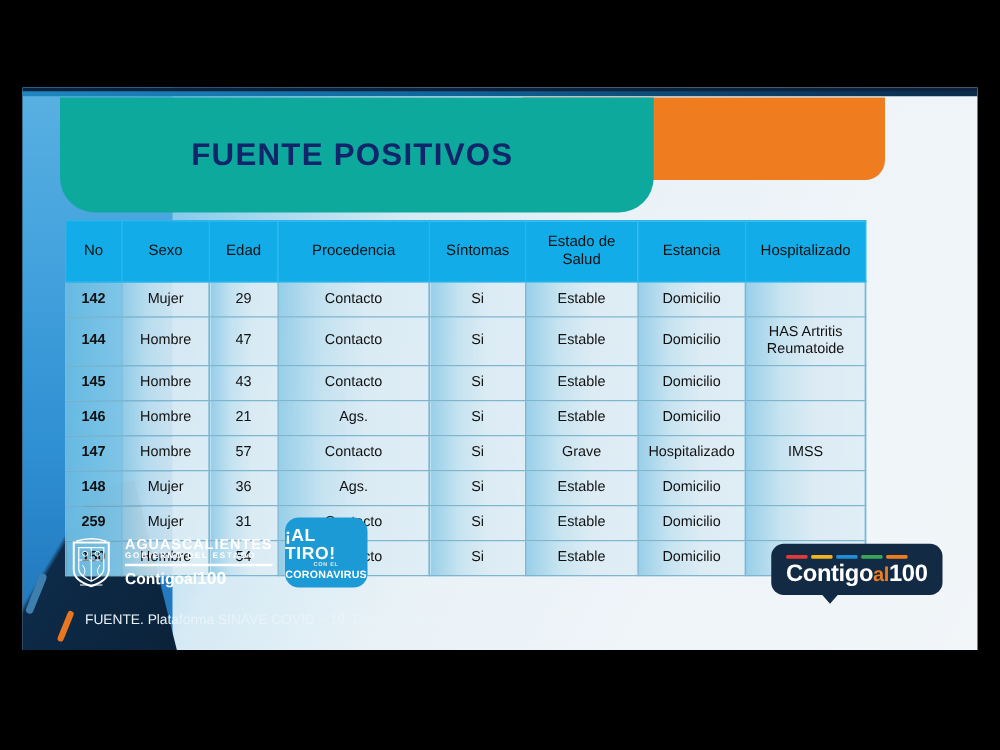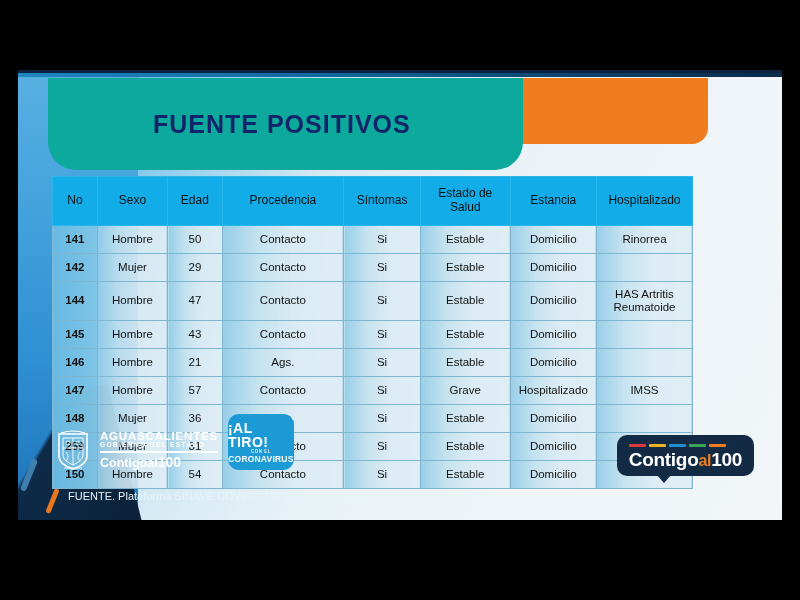--- a/index.html
+++ b/index.html
@@ -354,30 +354,20 @@
             <th>
               <span>Estado de</span><br>
               <span>Salud</span>
             </th>
             <th>Estancia</th>
             <th>Hospitalizado</th>
           </tr>
         </thead>
         <tbody id="tbody">
             <tr>
-              <td class="no">141</td>
-              <td>Hombre</td>
-              <td>50</td>
-              <td>Contacto</td>
-              <td>Si</td>
-              <td>Estable</td>
-              <td>Domicilio</td>
-              <td>Rinorrea</td>
-            </tr>
-            <tr>
               <td class="no">142</td>
               <td>Mujer</td>
               <td>29</td>
               <td>Contacto</td>
               <td>Si</td>
               <td>Estable</td>
               <td>Domicilio</td>
               <td></td>
             </tr>
             <tr class="tall">

